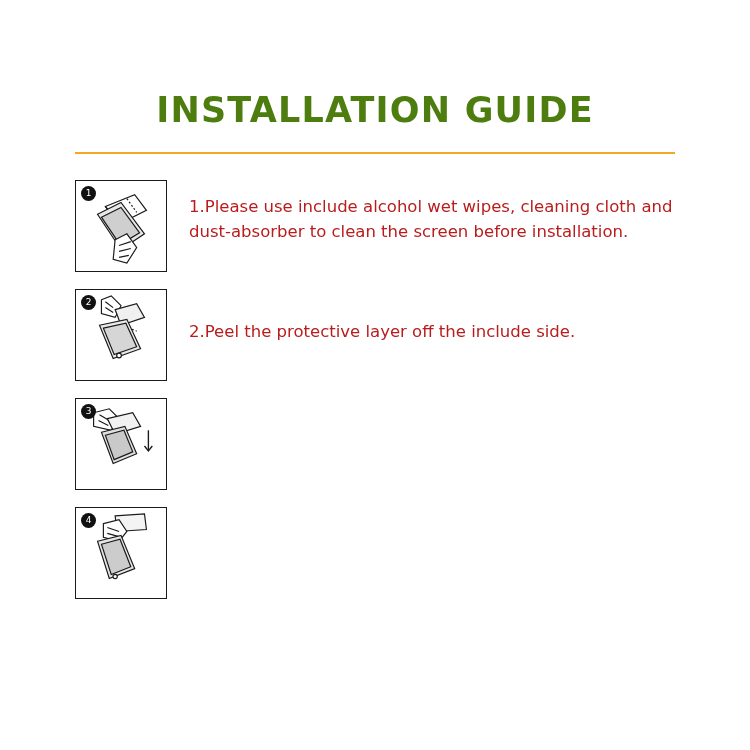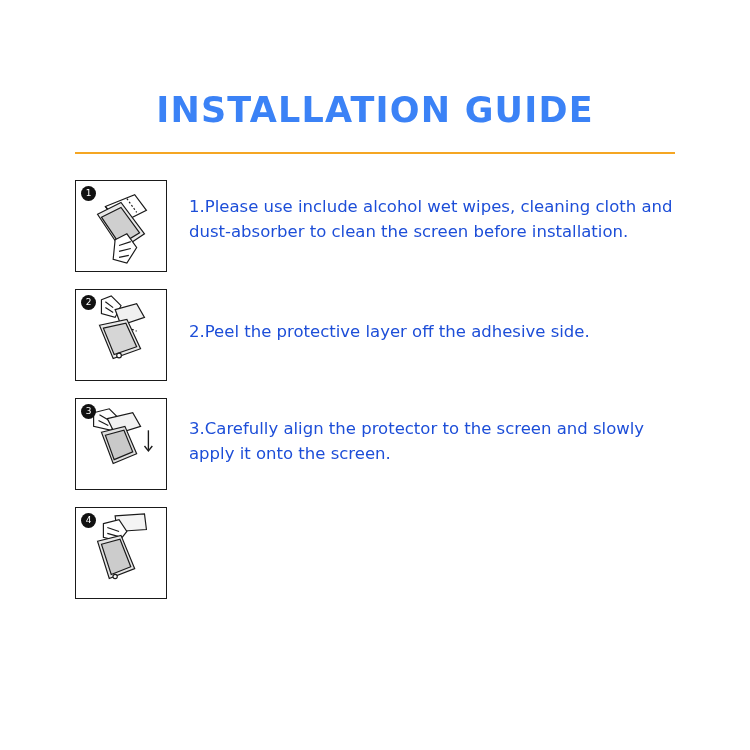--- a/index.html
+++ b/index.html
@@ -25,21 +25,21 @@
     position: absolute;
     left: 75px;
     top: 88px;
     width: 600px;
   }
   .guide-title {
     font-family: "DejaVu Sans", sans-serif;
     font-size: 35px;
     font-weight: bold;
     letter-spacing: 1.2px;
-    color: #3b82f6;
+    color: #4d7c0f;
     text-align: center;
     margin: 0;
     padding: 0 0 6px 0;
     line-height: 44px;
   }
   .title-rule {
     height: 2px;
     background: #f5a623;
     width: 100%;
     margin: 14px 0 0 0;
@@ -79,21 +79,21 @@
     line-height: 15px;
     text-align: center;
     font-family: "DejaVu Sans", sans-serif;
   }
   .step-text {
     flex: 1 1 auto;
     padding-left: 22px;
     padding-top: 14px;
     font-size: 16.5px;
     line-height: 25px;
-    color: #1d4ed8;
+    color: #b91c1c;
     font-family: "DejaVu Sans", sans-serif;
   }
   .step-text .num {
     white-space: nowrap;
   }
   .step.s2 .step-text { padding-top: 30px; }
   .step.s3 .step-text { padding-top: 18px; }
   .step.s4 .step-text { padding-top: 18px; }
 </style>
 </head>
@@ -142,21 +142,21 @@
               <path d="M40 20 L62 14 L70 28 L46 36 Z" fill="#f0f0f0"></path>
               <path d="M46 36 L62 42" stroke-dasharray="2 2"></path>
 
               <path d="M24 36 L52 30 L66 60 L38 70 Z" fill="#e9e9e9"></path>
               <path d="M28 39 L51 34 L62 58 L39 66 Z" fill="#d6d6d6"></path>
               <circle cx="44" cy="67" r="2.4" fill="#ffffff"></circle>
             </g>
           </svg>
           <div class="badge">2</div>
         </div>
-        <div class="step-text"><span class="num">2.</span><span>Peel the protective layer off the adhesive side.</span></div>
+        <div class="step-text"><span class="num">2.</span><span>Peel the protective layer off the include side.</span></div>
       </div>
 
       <div class="step s3">
         <div class="thumb">
           <svg viewBox="0 0 92 92" xmlns="http://www.w3.org/2000/svg">
             <g fill="none" stroke="#1a1a1a" stroke-width="1.2">
 
               <path d="M18 14 L34 10 L44 20 L36 32 L18 28 Z" fill="#ffffff"></path>
               <path d="M24 16 L34 22"></path>
               <path d="M23 22 L33 27"></path>
@@ -165,21 +165,20 @@
 
               <path d="M26 34 L50 28 L62 56 L38 66 Z" fill="#e0e0e0"></path>
               <path d="M30 37 L49 32 L58 54 L39 62 Z" fill="#c9c9c9"></path>
 
               <path d="M74 32 L74 52" stroke-width="1.4"></path>
               <path d="M70 48 L74 53 L78 48" stroke-width="1.4"></path>
             </g>
           </svg>
           <div class="badge">3</div>
         </div>
-        <div class="step-text"><span class="num">3.</span><span>Carefully align the protector to  the screen and slowly apply it onto the screen.</span></div>
       </div>
 
       <div class="step s4">
         <div class="thumb">
           <svg viewBox="0 0 92 92" xmlns="http://www.w3.org/2000/svg">
             <g fill="none" stroke="#1a1a1a" stroke-width="1.2">
 
               <path d="M40 8 L70 6 L72 22 L42 24 Z" fill="#f4f4f4"></path>
 
               <path d="M28 16 L44 12 L52 24 L44 34 L28 30 Z" fill="#ffffff"></path>

